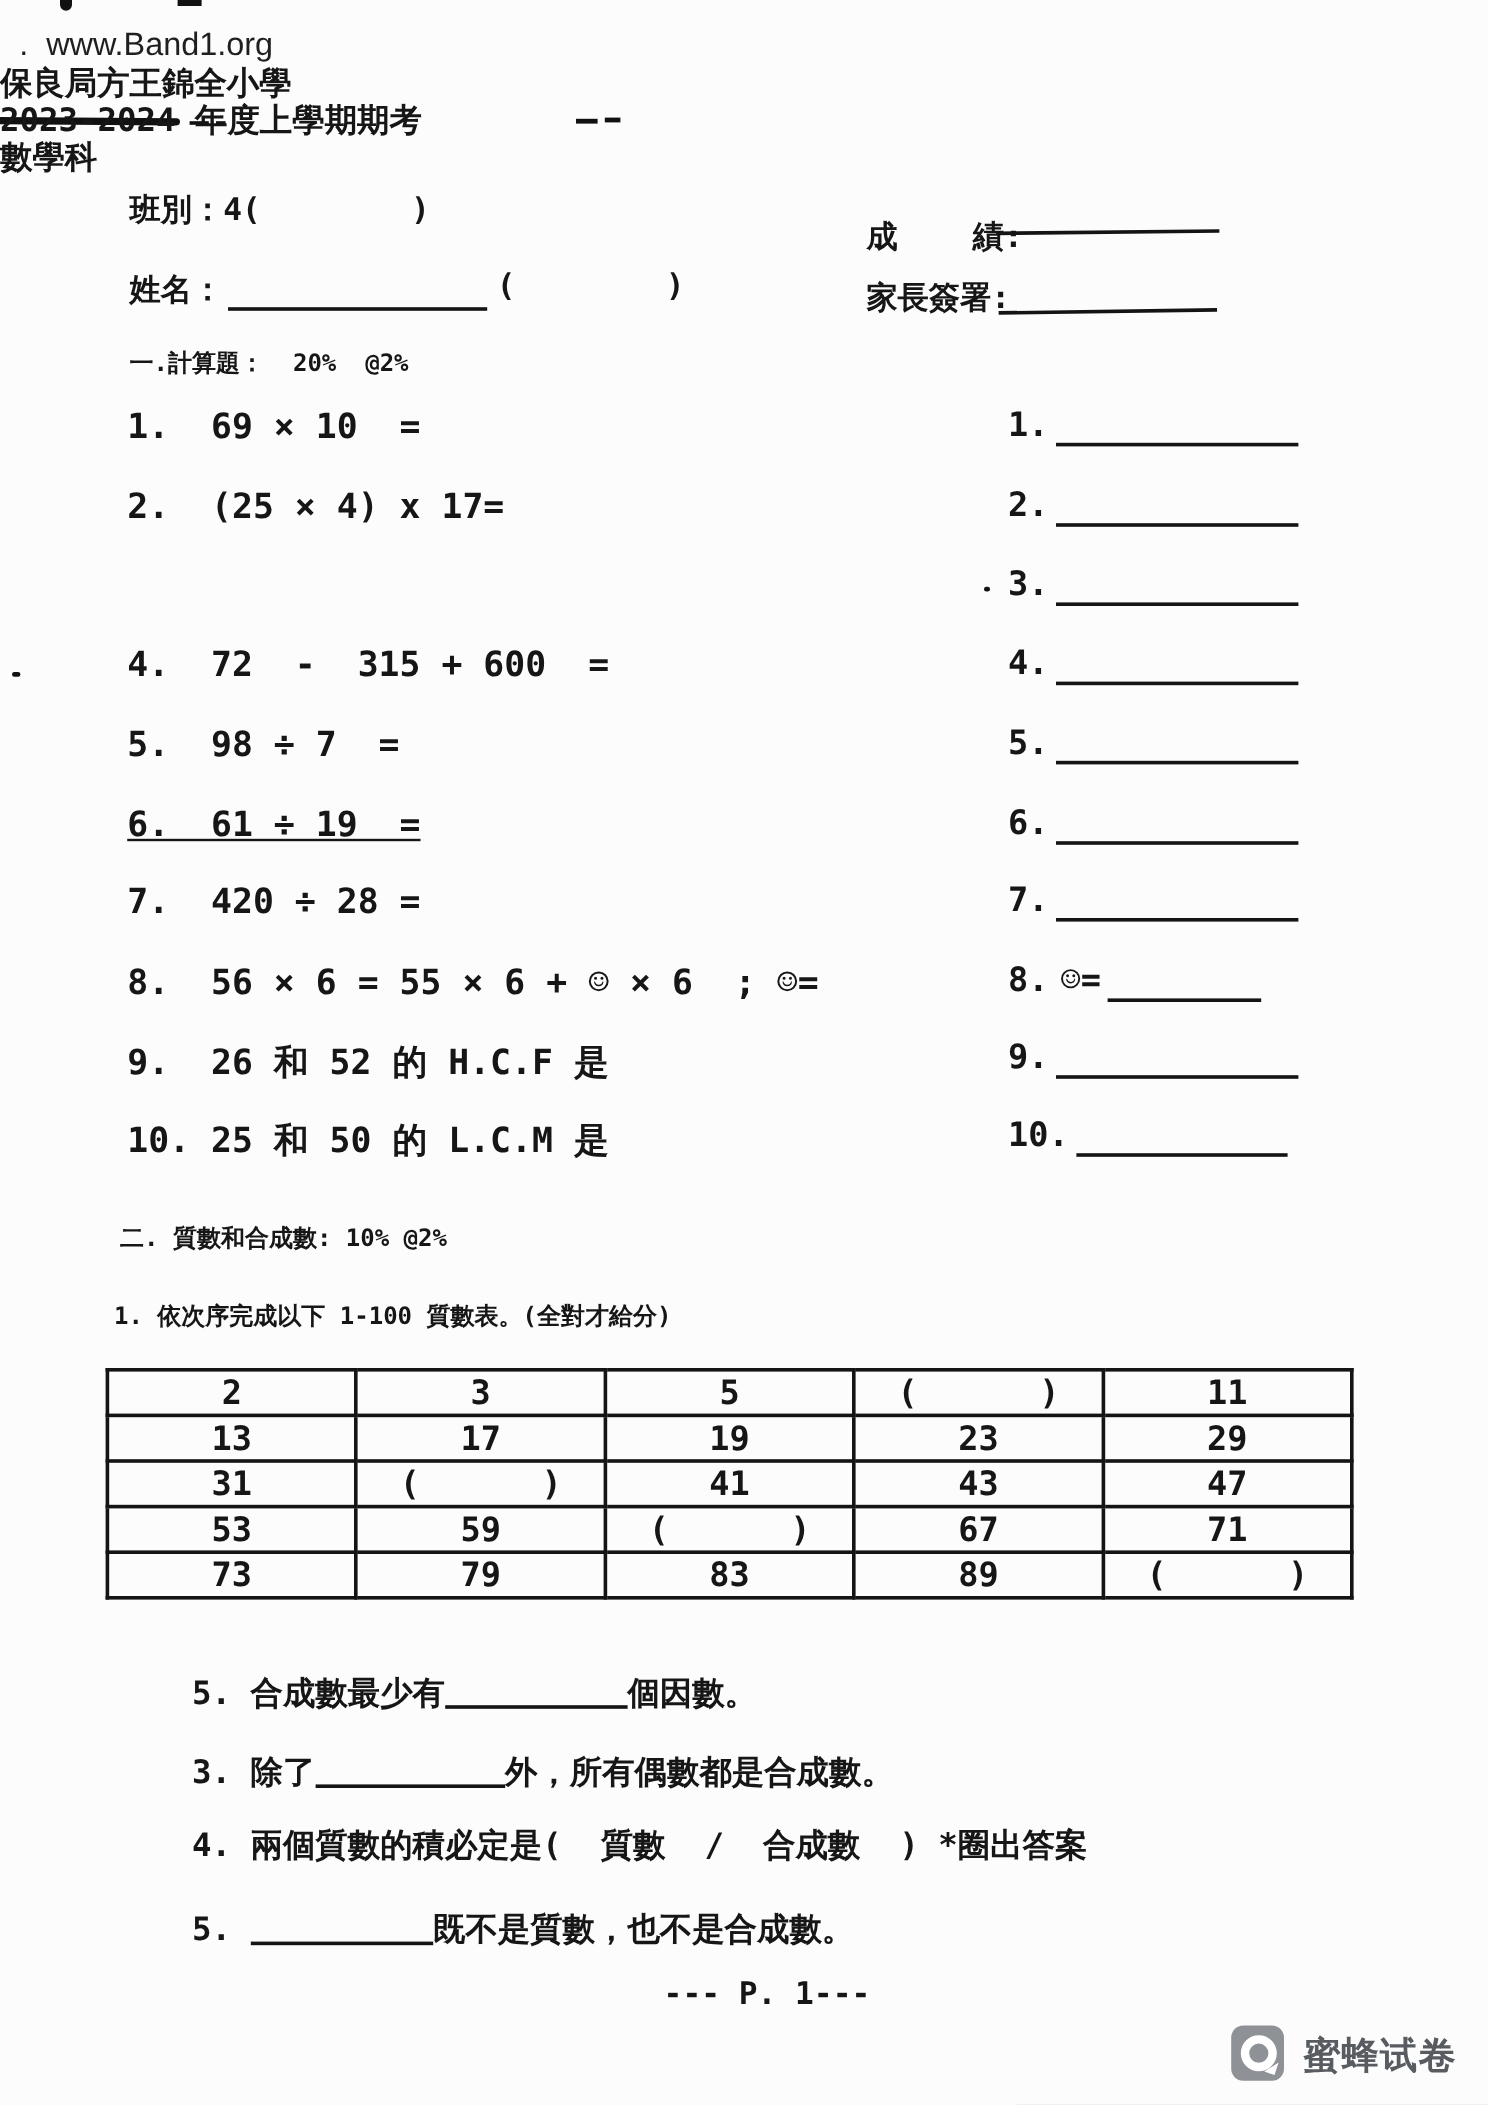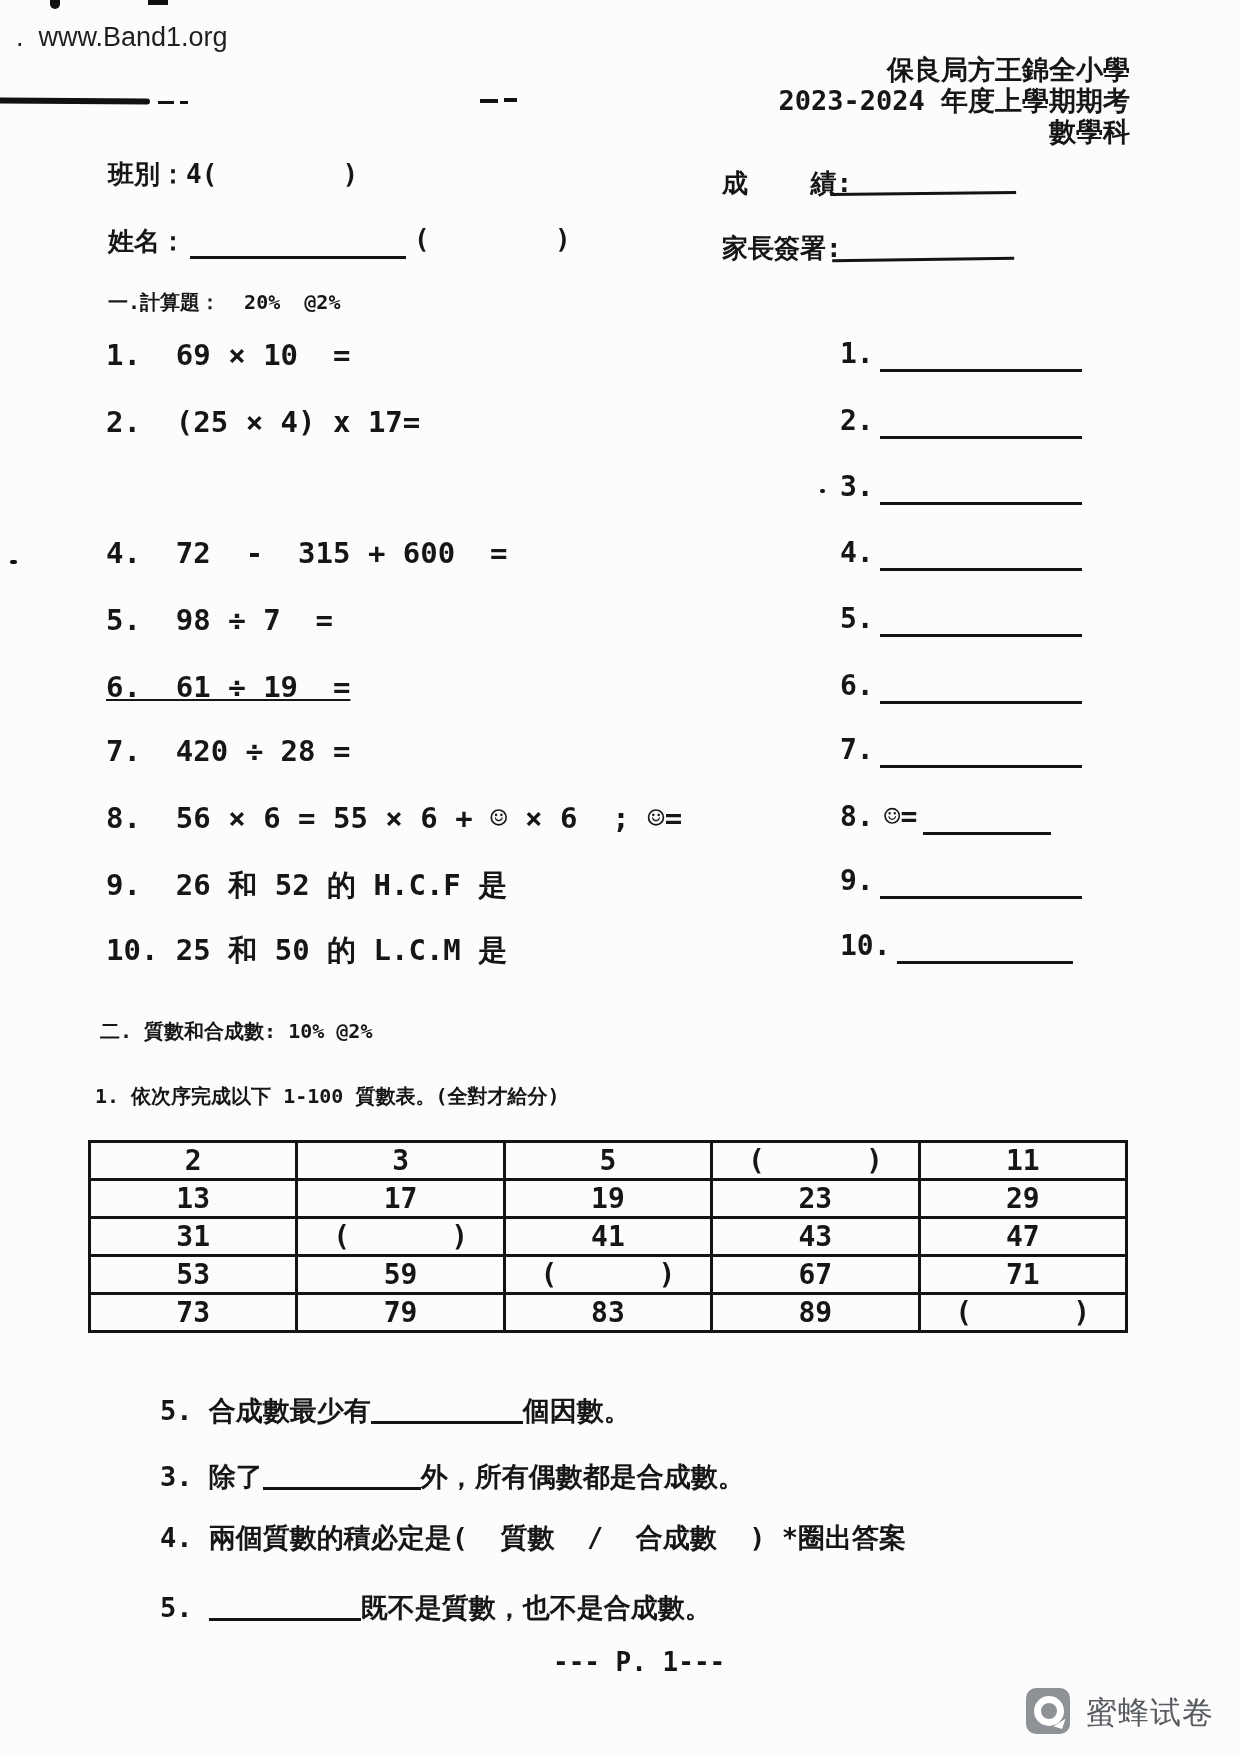--- a/index.html
+++ b/index.html
@@ -1,20 +1,20 @@
 <!DOCTYPE html>
 <html><head>
 <meta charset="utf-8">
 <style>
   html,body{margin:0;padding:0;background:#ddd;}
   .page{position:relative;width:1240px;height:1754px;margin:0 auto;background:#fcfcfc;overflow:hidden;
         color:#161616;font-family:"DejaVu Sans",sans-serif;}
   .abs{position:absolute;}
   .wm{font-family:"Liberation Sans",sans-serif;font-size:27px;color:#1f1f1f;white-space:pre;text-align:right;}
-  .titles{left:0;top:54px;width:1130px;text-align:right;}
+  .titles{left:0;top:54px;width:1130px;text-align:left;}
   .t{font-size:27px;font-weight:bold;line-height:31px;white-space:pre;
      font-family:"DejaVu Sans Mono","DejaVu Sans",sans-serif;}
   .lbl{font-size:26px;font-weight:bold;white-space:pre;
        font-family:"DejaVu Sans Mono","DejaVu Sans",sans-serif;}
   .uline{border-bottom:3px solid #141414;height:30px;}
   .sec{font-size:20px;font-weight:bold;white-space:pre;
        font-family:"DejaVu Sans Mono","DejaVu Sans",sans-serif;}
   .q{left:106px;font-size:29px;font-weight:bold;white-space:pre;
      font-family:"DejaVu Sans Mono","DejaVu Sans",sans-serif;}
   .ans{left:840px;display:flex;align-items:flex-end;height:36px;}
@@ -31,21 +31,21 @@
         font-family:"DejaVu Sans Mono","DejaVu Sans",sans-serif;}
   .blank{display:inline-block;border-bottom:3px solid #141414;height:28px;vertical-align:baseline;
          transform:translateY(4px);}
   .footer-p{font-size:26px;font-weight:bold;white-space:pre;
             font-family:"DejaVu Sans Mono","DejaVu Sans",sans-serif;}
   .artifact{position:absolute;background:#111;}
   .logo-icon{position:absolute;left:1026px;top:1688px;width:44px;height:46px;background:#8e9196;border-radius:10px;}
   .logo-ring{position:absolute;left:8px;top:8px;width:16px;height:16px;border:7px solid #fff;border-radius:50%;}
   .logo-tail{position:absolute;right:6px;bottom:6px;width:0;height:0;
              border-left:9px solid transparent;border-bottom:11px solid #fff;transform:rotate(18deg);}
-  .logo-text{position:absolute;left:1086px;top:1692px;font-size:31px;font-weight:400;color:#585c61;
+  .logo-text{position:absolute;left:1086px;top:1692px;font-size:31px;font-weight:700;color:#585c61;
              letter-spacing:1px;font-family:"DejaVu Sans","Liberation Sans",sans-serif;}
 </style>
 </head>
 <body>
 
 <div class="page">
 
   <div class="artifact" style="left:50px;top:0;width:10px;height:9px;border-radius:0 0 6px 6px;"></div>
   <div class="artifact" style="left:148px;top:0;width:20px;height:5px;"></div>
   <div class="artifact" style="left:0;top:98px;width:150px;height:6px;border-radius:0 3px 3px 0;transform:rotate(0.4deg);"></div>
@@ -58,21 +58,21 @@
 
   <div class="abs wm" style="left:16px;top:22px;">.  www.Band1.org</div>
 
   <div class="abs titles">
     <div class="t">保良局方王錦全小學</div>
     <div class="t">2023-2024 年度上學期期考</div>
     <div class="t">數學科</div>
   </div>
 
   <div class="abs lbl" style="left:108px;top:157px;">班別：4(        )</div>
-  <div class="abs lbl" style="left:722px;top:166px;text-align:right;">成    績:</div>
+  <div class="abs lbl" style="left:722px;top:180px;text-align:right;">成    績:</div>
   <div class="abs uline" style="left:830px;top:162px;width:186px;transform:rotate(-0.6deg);"></div>
 
   <div class="abs lbl" style="left:108px;top:224px;">姓名：</div>
   <div class="abs uline" style="left:190px;top:226px;width:216px;"></div>
   <div class="abs lbl" style="left:414px;top:224px;">(        )</div>
   <div class="abs lbl" style="left:722px;top:231px;">家長簽署:</div>
   <div class="abs uline" style="left:832px;top:228px;width:182px;transform:rotate(-0.8deg);"></div>
 
   <div class="abs sec" style="left:108px;top:289px;">一.計算題：  20%  @2%</div>
 

